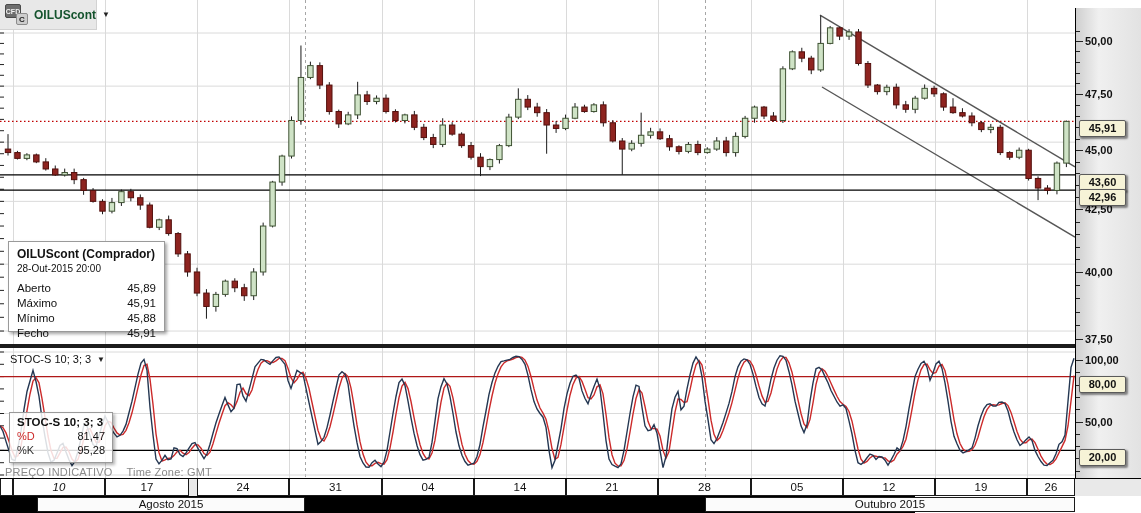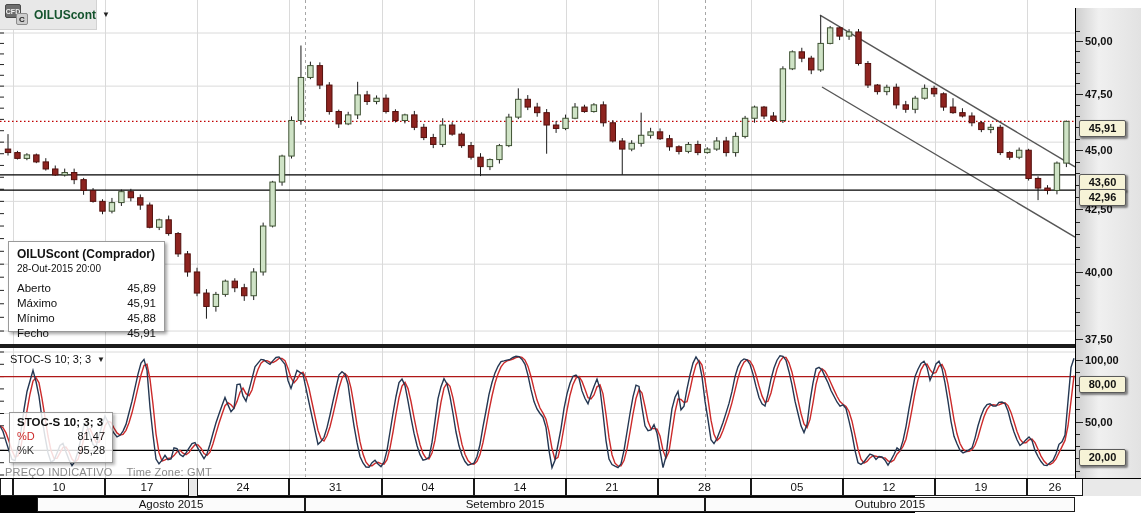--- a/index.html
+++ b/index.html
@@ -494,31 +494,30 @@
       <div class="axis-label" style="top: 469px;">0,00</div>
       <div class="badge" style="top: 112.412px;">45,91</div>
       <div class="badge" style="top: 165.897px;">43,60</div>
       <div class="badge" style="top: 181.217px;">42,96</div>
       <div class="badge" style="top: 367.6px;">80,00</div>
       <div class="badge" style="top: 441.4px;">20,00</div>
     </div>
   <div id="bottom-line"></div>
   <div id="date-axis">
       <div class="date-cell" style="left: 0px; width: 13px;"></div>
-      <div class="date-cell" style="left: 13px; width: 92px;">10</div>
+      <div class="date-cell" style="left: 13px; width: 92px; font-style: italic;">10</div>
       <div class="date-cell" style="left: 105px; width: 84px;">17</div>
       <div class="date-cell" style="left: 197px; width: 92px;">24</div>
       <div class="date-cell" style="left: 289px; width: 93px;">31</div>
       <div class="date-cell" style="left: 382px; width: 92px;">04</div>
       <div class="date-cell" style="left: 474px; width: 92px;">14</div>
       <div class="date-cell" style="left: 566px; width: 92px;">21</div>
       <div class="date-cell" style="left: 658px; width: 93px;">28</div>
       <div class="date-cell" style="left: 751px; width: 92px;">05</div>
       <div class="date-cell" style="left: 843px; width: 92px;">12</div>
       <div class="date-cell" style="left: 935px; width: 92px;">19</div>
-      <div class="date-cell" style="left: 1027px; width: 56px;">26</div>
+      <div class="date-cell" style="left: 1027px; width: 48px;">26</div>
     </div>
   <div id="month-axis">
       <div class="month-cell" style="left: 37px; width: 268px;">Agosto 2015</div>
-      <div class="month-cell" style="left: 305px; width: 400px;">Setembro 2015</div>
       <div class="month-cell" style="left: 705px; width: 370px;">Outubro 2015</div>
     </div>
 </div>
 
 </body></html>

